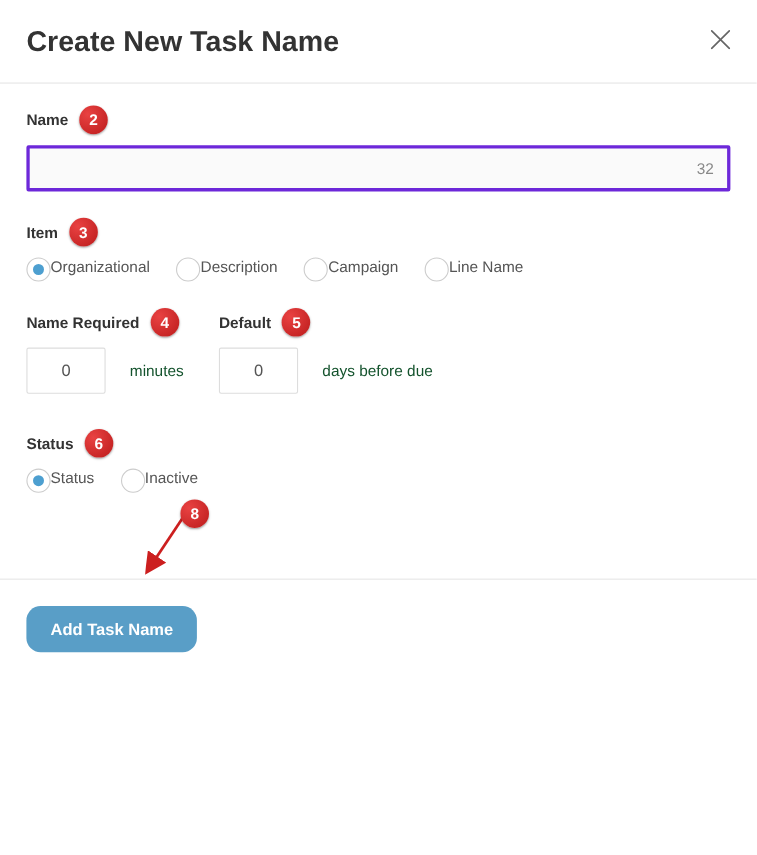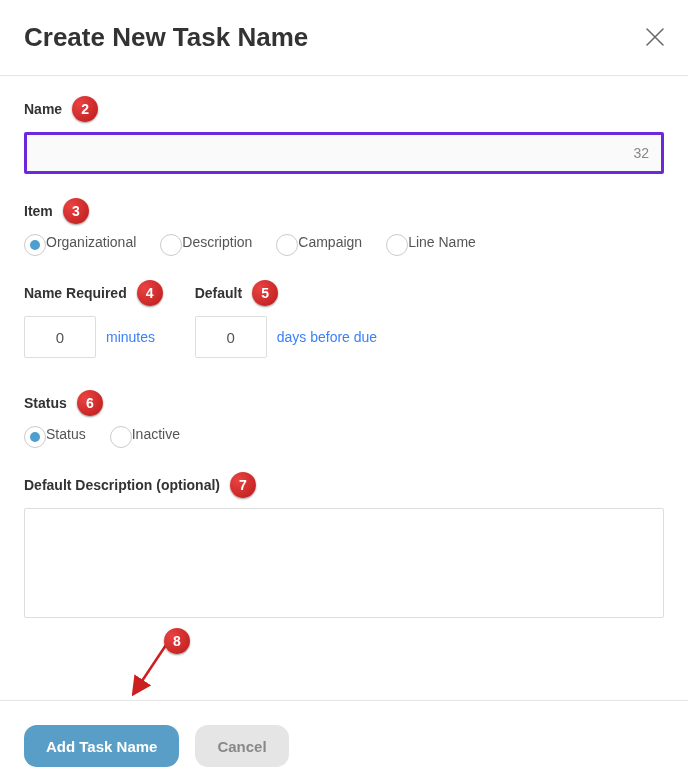--- a/index.html
+++ b/index.html
@@ -105,21 +105,22 @@
       height: 42px;
       border: 1px solid #ddd;
       background: #fff;
       text-align: center;
       font-size: 15px;
       color: #555;
       border-radius: 2px;
     }
     .unit-label {
       font-size: 14px;
-      color: #3b82f6;
+      color: #14532d;
+      margin-left: 12px;
     }
     .textarea {
       width: 100%;
       height: 110px;
       border: 1px solid #ddd;
       background: #fff;
       padding: 8px;
       font-size: 14px;
       resize: none;
       border-radius: 2px;
@@ -283,40 +284,32 @@
         </div>
         <div class="radio-option">
           <span class="radio-outer">
               <span class="radio-inner"></span>
             </span>
           <span class="radio-label">Inactive</span>
         </div>
       </div>
     </div>
 
-    <div class="field-group">
-      <div class="label-wrap">
-        <span class="label">Default Description (optional)</span>
-        <span class="badge">7</span>
-      </div>
-      <textarea class="textarea" style=""></textarea>
-    </div>
 
     <div class="arrow-container">
       <svg class="arrow-svg" width="44" height="60">
         <defs>
           <marker id="arrowhead" markerWidth="8" markerHeight="8" refX="2" refY="4" orient="auto">
             <polygon points="0 0, 8 4, 0 8" fill="#cc1f1f"></polygon>
           </marker>
         </defs>
         <line x1="36" y1="4" x2="8" y2="46" stroke="#cc1f1f" stroke-width="2.5" marker-end="url(#arrowhead)"></line>
       </svg>
       <span class="badge badge-8">8</span>
     </div>
 
   </div>
 
   <div class="footer">
     <button class="btn btn-primary">Add Task Name</button>
-    <button class="btn btn-secondary">Cancel</button>
   </div>
 
 </div>
 
 </body></html>

